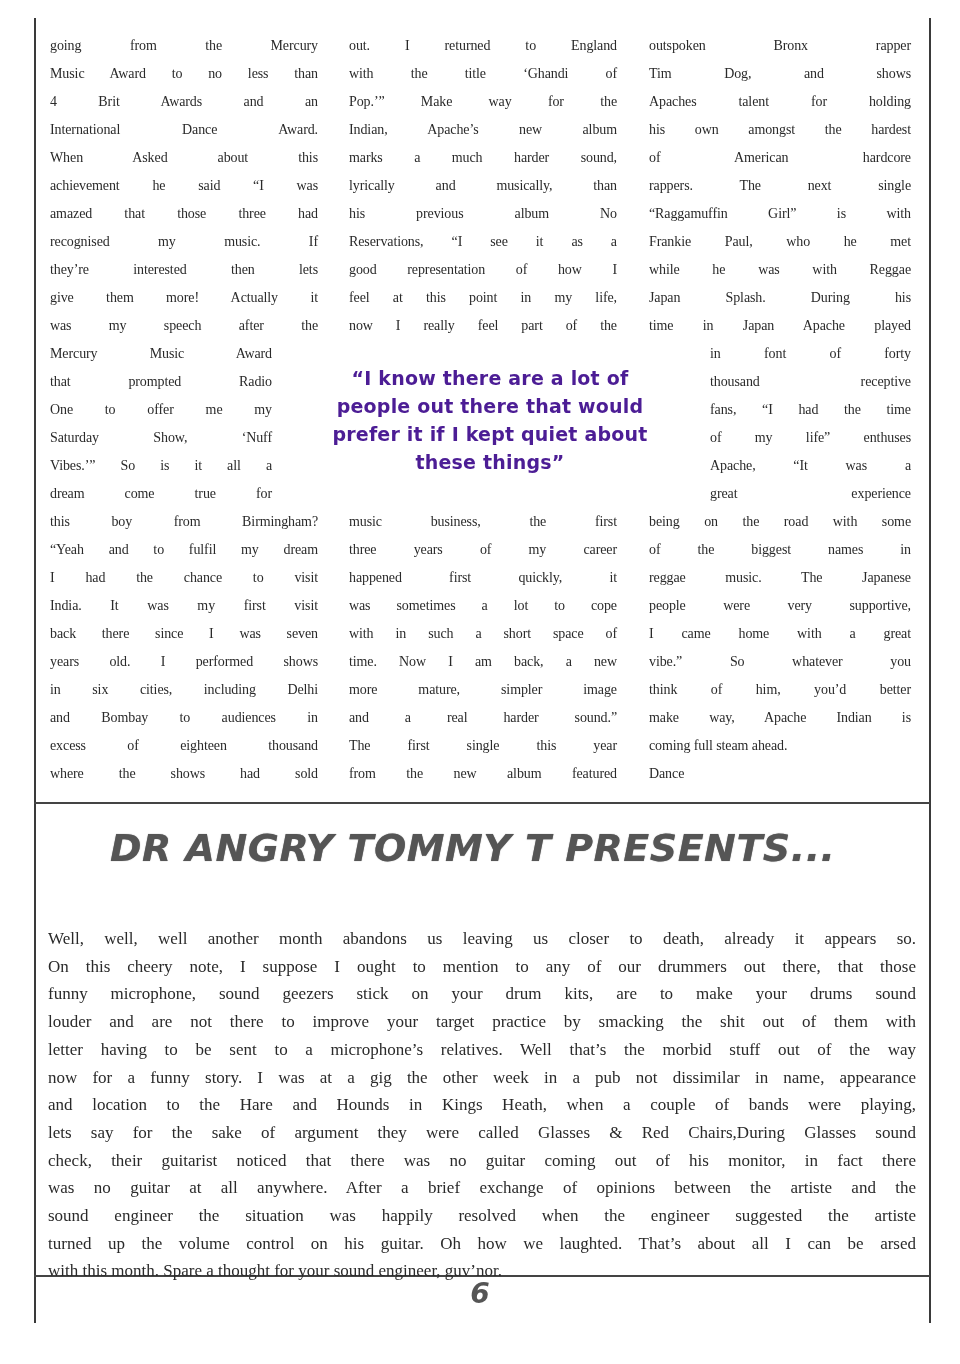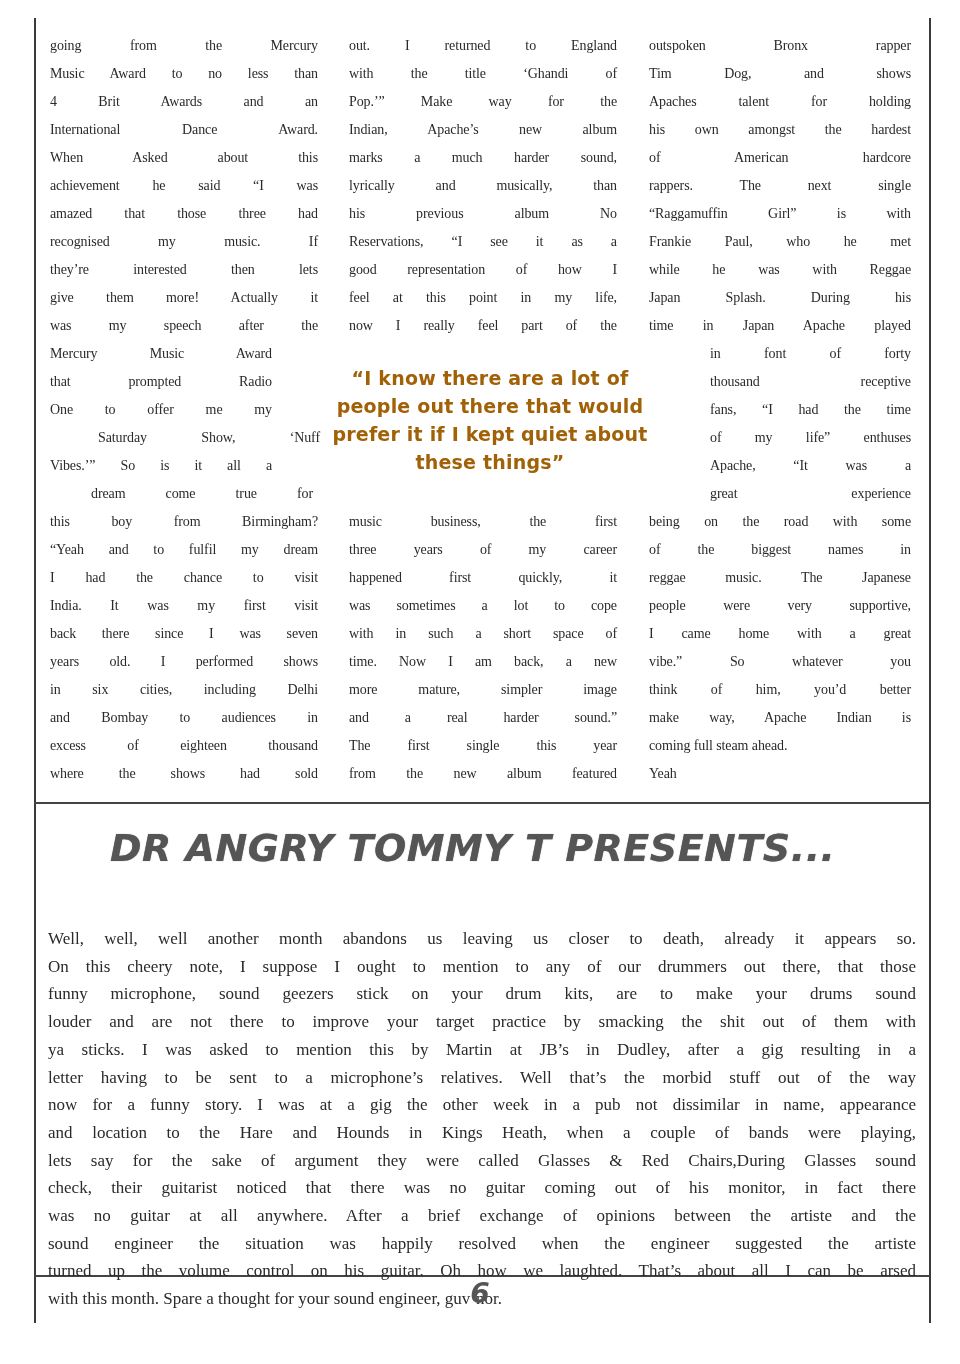--- a/index.html
+++ b/index.html
@@ -13,21 +13,21 @@
     .hline { position: absolute; background: #444; height: 1.5px; }
     .col {
       position: absolute; font-size: 14px; line-height: 28px;
       text-align: justify; letter-spacing: -0.1px;
     }
     .col .ln { display: block; white-space: nowrap; text-align: justify; text-align-last: justify; }
     .col .ln.last { text-align-last: left; }
     .pull {
       position: absolute; left: 290px; top: 364px; width: 400px;
       font-family: "DejaVu Sans", "Liberation Sans", sans-serif; font-weight: bold;
-      font-size: 19px; line-height: 28px; text-align: center; color: #a16207;
+      font-size: 19px; line-height: 28px; text-align: center; color: #4c1d95;
       letter-spacing: 0.2px;
     }
     .pull span { display: block; }
     .heading {
       position: absolute; left: 110px; top: 826px; width: 810px;
       font-family: "DejaVu Sans", "Liberation Sans", sans-serif; font-weight: bold; font-style: italic;
       font-size: 38px; line-height: 44px; color: #555; letter-spacing: 0.5px;
       text-shadow: 0 0 1px #777;
     }
     .article2 {
@@ -60,23 +60,23 @@
       <span class="ln">When Asked about this</span>
       <span class="ln">achievement he said “I was</span>
       <span class="ln">amazed that those three had</span>
       <span class="ln">recognised my music. If</span>
       <span class="ln">they’re interested then lets</span>
       <span class="ln">give them more! Actually it</span>
       <span class="ln">was my speech after the</span>
       <span class="ln" style="width: 222px;">Mercury Music Award</span>
       <span class="ln" style="width: 222px;">that prompted Radio</span>
       <span class="ln" style="width: 222px;">One to offer me my</span>
-      <span class="ln" style="width: 222px; margin-left: 48px;">Saturday Show, ‘Nuff</span>
+      <span class="ln" style="width: 222px;">Saturday Show, ‘Nuff</span>
       <span class="ln" style="width: 222px;">Vibes.’” So is it all a</span>
-      <span class="ln" style="width: 222px; margin-left: 41px;">dream come true for</span>
+      <span class="ln" style="width: 222px;">dream come true for</span>
       <span class="ln">this boy from Birmingham?</span>
       <span class="ln">“Yeah and to fulfil my dream</span>
       <span class="ln">I had the chance to visit</span>
       <span class="ln">India. It was my first visit</span>
       <span class="ln">back there since I was seven</span>
       <span class="ln">years old. I performed shows</span>
       <span class="ln">in six cities, including Delhi</span>
       <span class="ln">and Bombay to audiences in</span>
       <span class="ln">excess of eighteen thousand</span>
       <span class="ln">where the shows had sold</span>
@@ -130,37 +130,36 @@
   <div class="col" id="col3bottom" style="left:649px; top:508px; width:262px;">
       <span class="ln">being on the road with some</span>
       <span class="ln">of the biggest names in</span>
       <span class="ln">reggae music. The Japanese</span>
       <span class="ln">people were very supportive,</span>
       <span class="ln">I came home with a great</span>
       <span class="ln">vibe.” So whatever you</span>
       <span class="ln">think of him, you’d better</span>
       <span class="ln">make way, Apache Indian is</span>
       <span class="ln last">coming full steam ahead.</span>
-      <span class="ln last">Yeah</span>
+      <span class="ln last">Dance</span>
     </div>
 
   <div class="pull" id="pullquote">
       <span>“I know there are a lot of</span>
       <span>people out there that would</span>
       <span>prefer it if I kept quiet about</span>
       <span>these things”</span>
     </div>
 
   <div class="heading">DR ANGRY TOMMY T PRESENTS...</div>
   <div class="article2" id="article2body">
       <span class="ln">Well, well, well another month abandons us leaving us closer to death, already it appears so.</span>
       <span class="ln">On this cheery note, I suppose I ought to mention to any of our drummers out there, that those</span>
       <span class="ln">funny microphone, sound geezers stick on your drum kits, are to make your drums sound</span>
       <span class="ln">louder and are not there to improve your target practice by smacking the shit out of them with</span>
-      <span class="ln">ya sticks. I was asked to mention this by Martin at JB’s in Dudley, after a gig resulting in a</span>
       <span class="ln">letter having to be sent to a microphone’s relatives. Well that’s the morbid stuff out of the way</span>
       <span class="ln">now for a funny story. I was at a gig the other week in a pub not dissimilar in name, appearance</span>
       <span class="ln">and location to the Hare and Hounds in Kings Heath, when a couple of bands were playing,</span>
       <span class="ln">lets say for the sake of argument they were called Glasses &amp; Red Chairs,During Glasses sound</span>
       <span class="ln">check, their guitarist noticed that there was no guitar coming out of his monitor, in fact there</span>
       <span class="ln">was no guitar at all anywhere. After a brief exchange of opinions between the artiste and the</span>
       <span class="ln">sound engineer the situation was happily resolved when the engineer suggested the artiste</span>
       <span class="ln">turned up the volume control on his guitar. Oh how we laughted. That’s about all I can be arsed</span>
       <span class="ln last">with this month. Spare a thought for your sound engineer, guv’nor.</span>
     </div>

